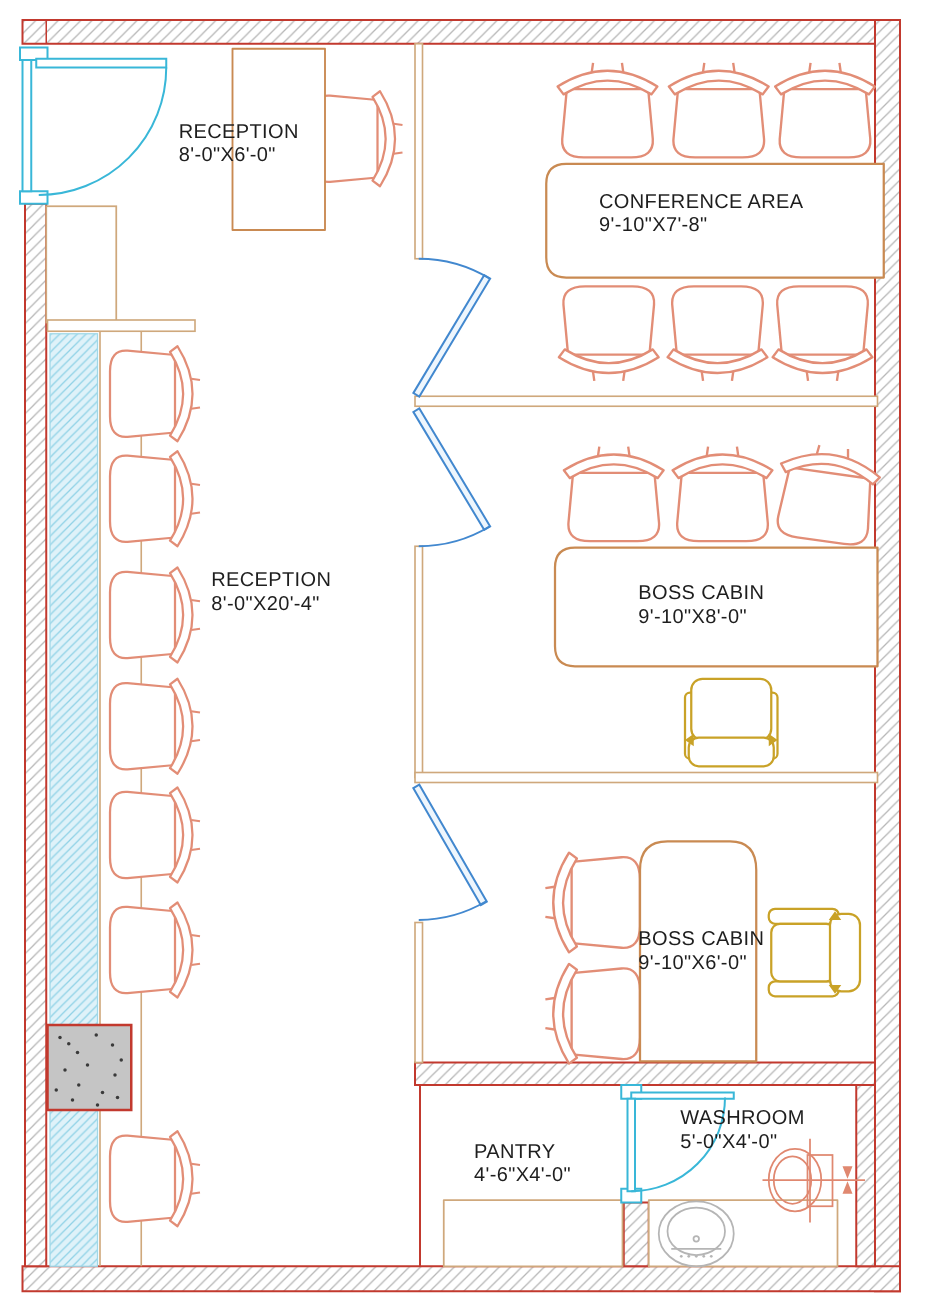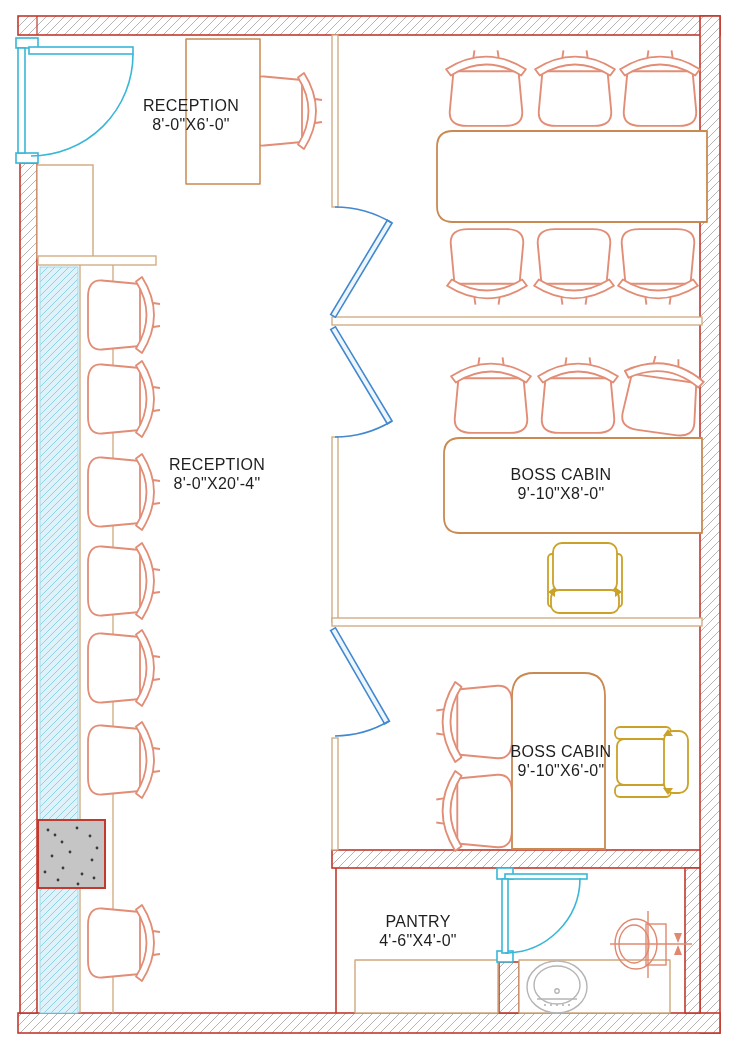--- a/index.html
+++ b/index.html
@@ -2,21 +2,21 @@
 <html><head>
 <meta charset="utf-8">
 <style>
   html,body{margin:0;padding:0;background:#ffffff;}
   #plan-root{
     position:relative;width:745px;height:1052px;background:#ffffff;
     font-family:"Liberation Sans", sans-serif;overflow:hidden;
   }
   #plan-svg{position:absolute;left:0;top:0;}
   .label{
-    position:absolute;transform:translateX(-50%);text-align:center;
+    position:absolute;transform:translateX(-50%);
     color:#1e1e1e;font-size:16px;line-height:19px;letter-spacing:.3px;
     white-space:nowrap;
   }
 </style>
 </head>
 <body>
 
 <div id="plan-root">
 
 <svg id="plan-svg" width="745" height="1052" viewBox="0 0 745 1052">
@@ -188,30 +188,38 @@
     <rect x="505" y="874" width="82" height="5"></rect>
     <rect x="502" y="879" width="6" height="74"></rect>
     <path d="M505,953 A75,75 0 0 0 580,878" fill="none"></path>
   </g>
 </svg>
 
 <div class="label" style="left:191px;top:96px">
   <div>RECEPTION</div>
   <div>8'-0"X6'-0"</div>
 </div>
+<div class="label" style="left:561px;top:152px">
+  <div>CONFERENCE AREA</div>
+  <div>9'-10"X7'-8"</div>
+</div>
 <div class="label" style="left:217px;top:455px">
   <div>RECEPTION</div>
   <div>8'-0"X20'-4"</div>
 </div>
 <div class="label" style="left:561px;top:465px">
   <div>BOSS CABIN</div>
   <div>9'-10"X8'-0"</div>
 </div>
 <div class="label" style="left:561px;top:742px">
   <div>BOSS CABIN</div>
   <div>9'-10"X6'-0"</div>
 </div>
 <div class="label" style="left:418px;top:912px">
   <div>PANTRY</div>
   <div>4'-6"X4'-0"</div>
 </div>
+<div class="label" style="left:594px;top:885px">
+  <div>WASHROOM</div>
+  <div>5'-0"X4'-0"</div>
+</div>
 
 </div>
 
 </body></html>

